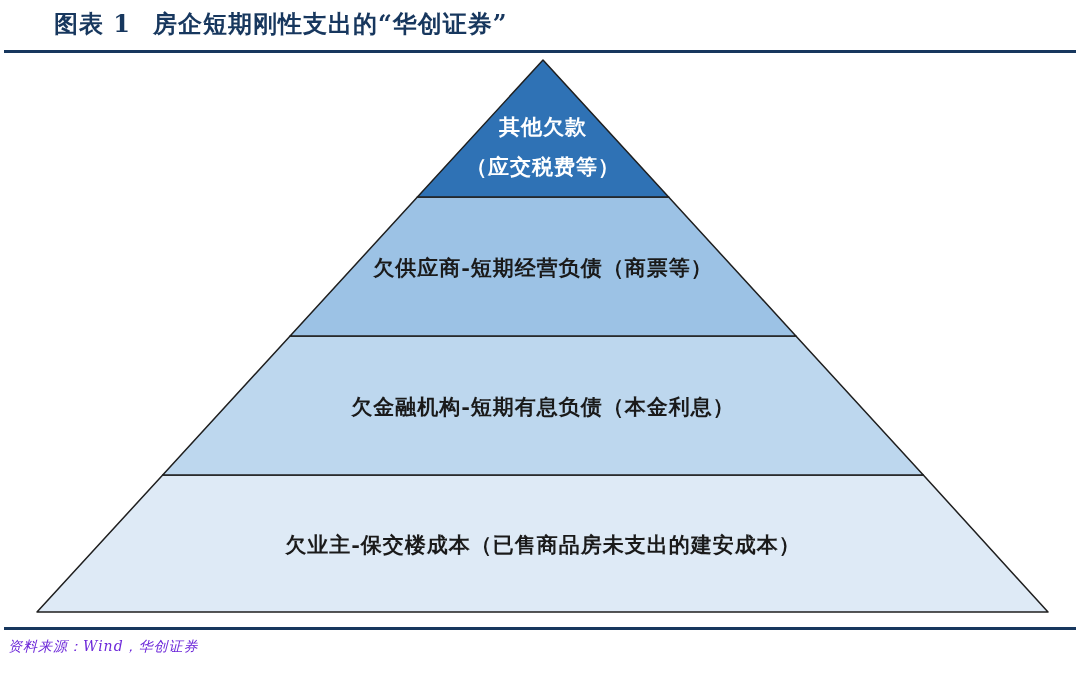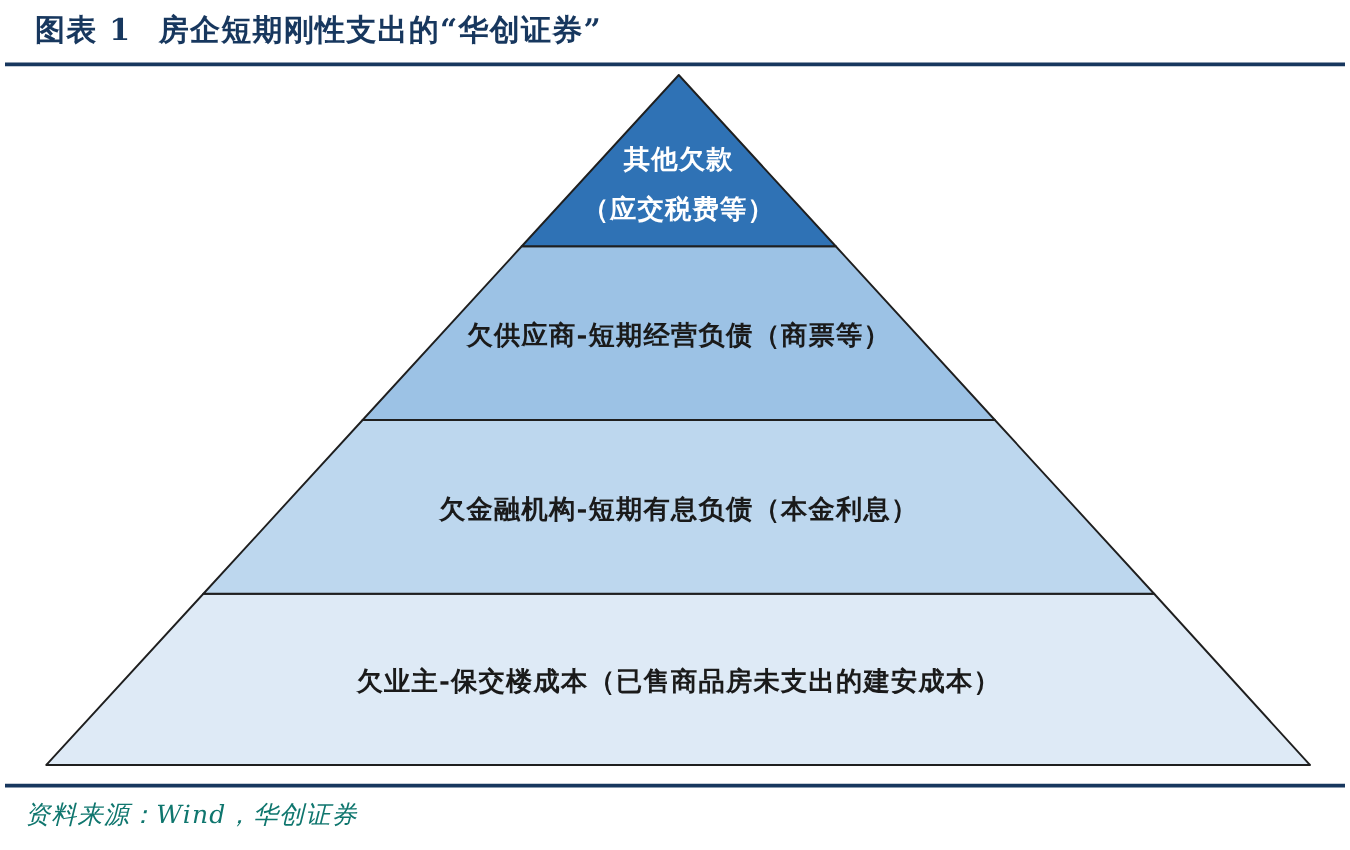--- a/index.html
+++ b/index.html
@@ -22,44 +22,45 @@
     left: 28px;
     top: 8px;
     font-size: 24px;
     font-weight: bold;
     color: #17375E;
     letter-spacing: 1px;
     white-space: nowrap;
   }
   .figure-title .idx {
     margin-right: 22px;
+    margin-left: 26px;
   }
   .rule-top {
     position: absolute;
     left: 4px;
     right: 4px;
     top: 50px;
     height: 3px;
     background: #17375E;
   }
   .rule-bottom {
     position: absolute;
     left: 4px;
     right: 4px;
     top: 627px;
     height: 3px;
     background: #17375E;
   }
   .source-note {
     position: absolute;
-    left: 20px;
+    left: 8px;
     top: 638px;
-    font-size: 20px;
+    font-size: 14px;
     font-style: italic;
-    color: #0f766e;
+    color: #6d28d9;
     letter-spacing: 1px;
     white-space: nowrap;
   }
   svg.pyramid {
     position: absolute;
     left: 0;
     top: 0;
   }
   svg.pyramid polygon {
     stroke: #1f1f1f;

